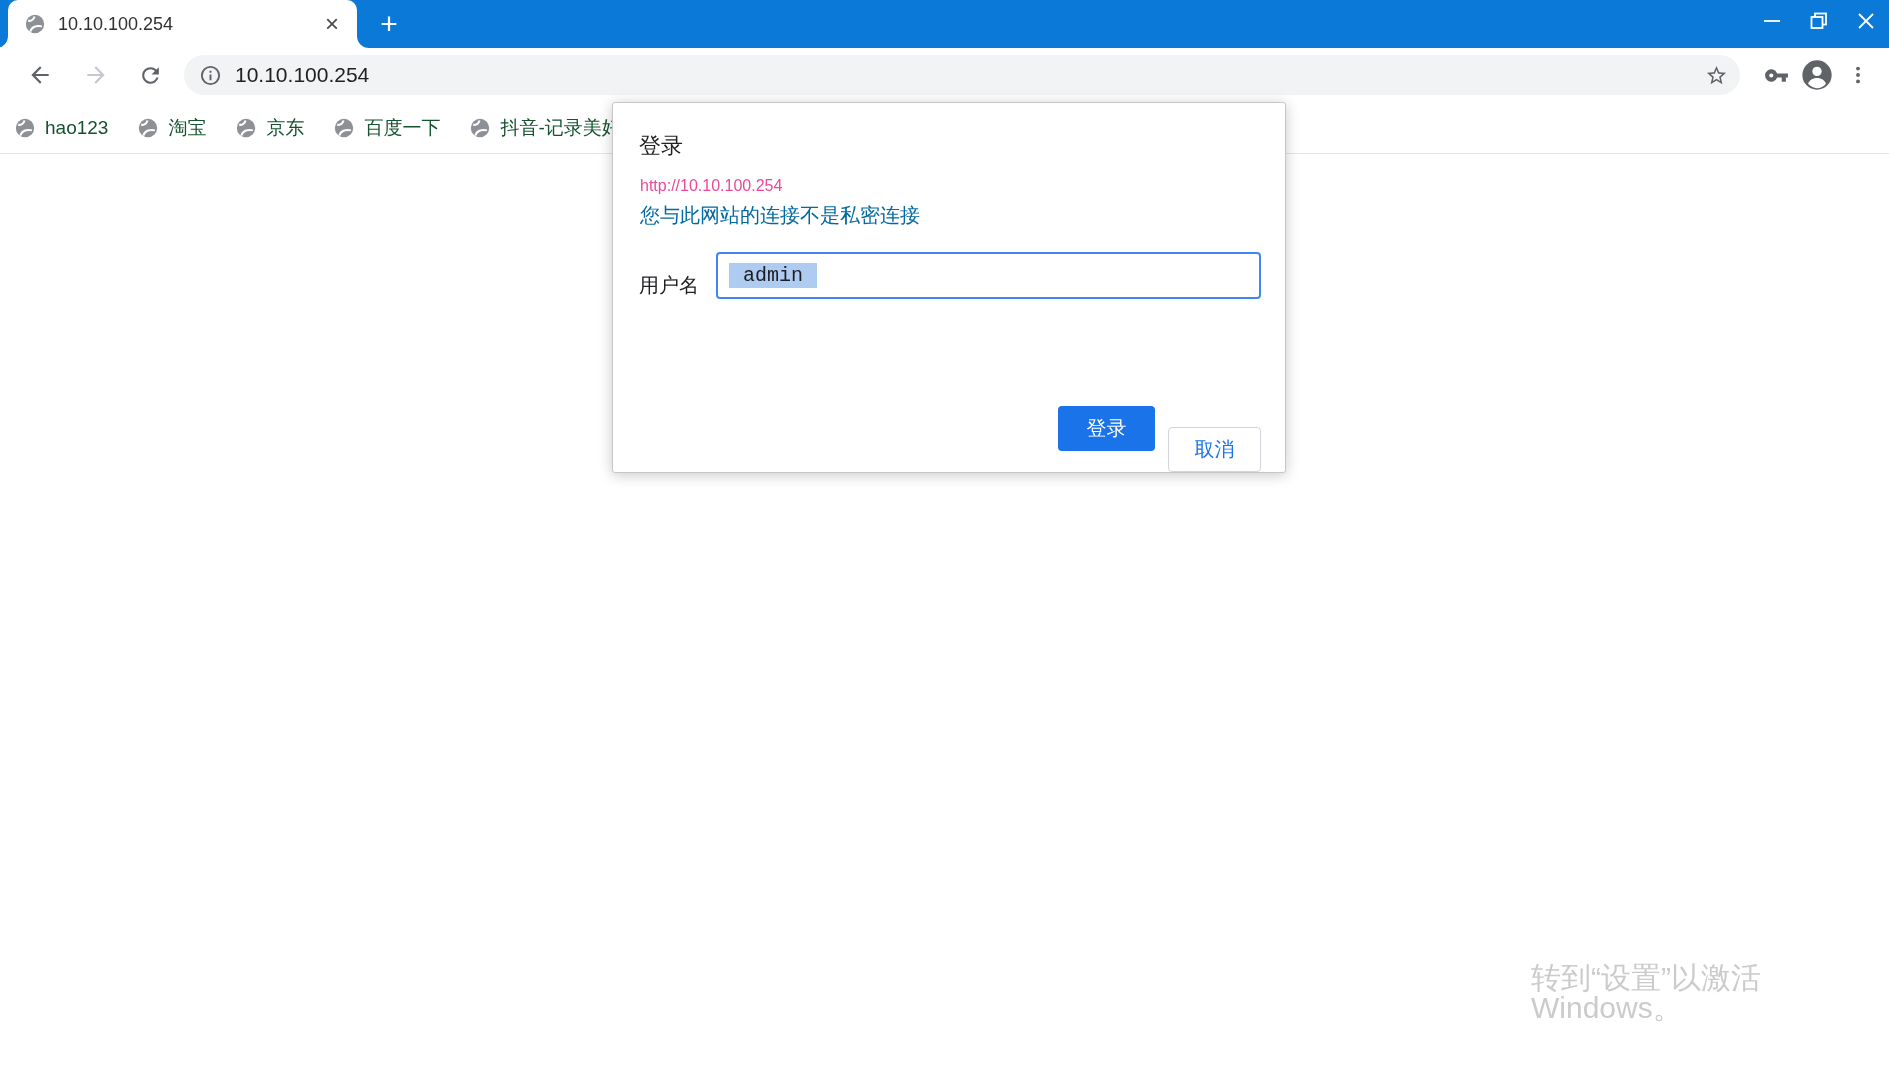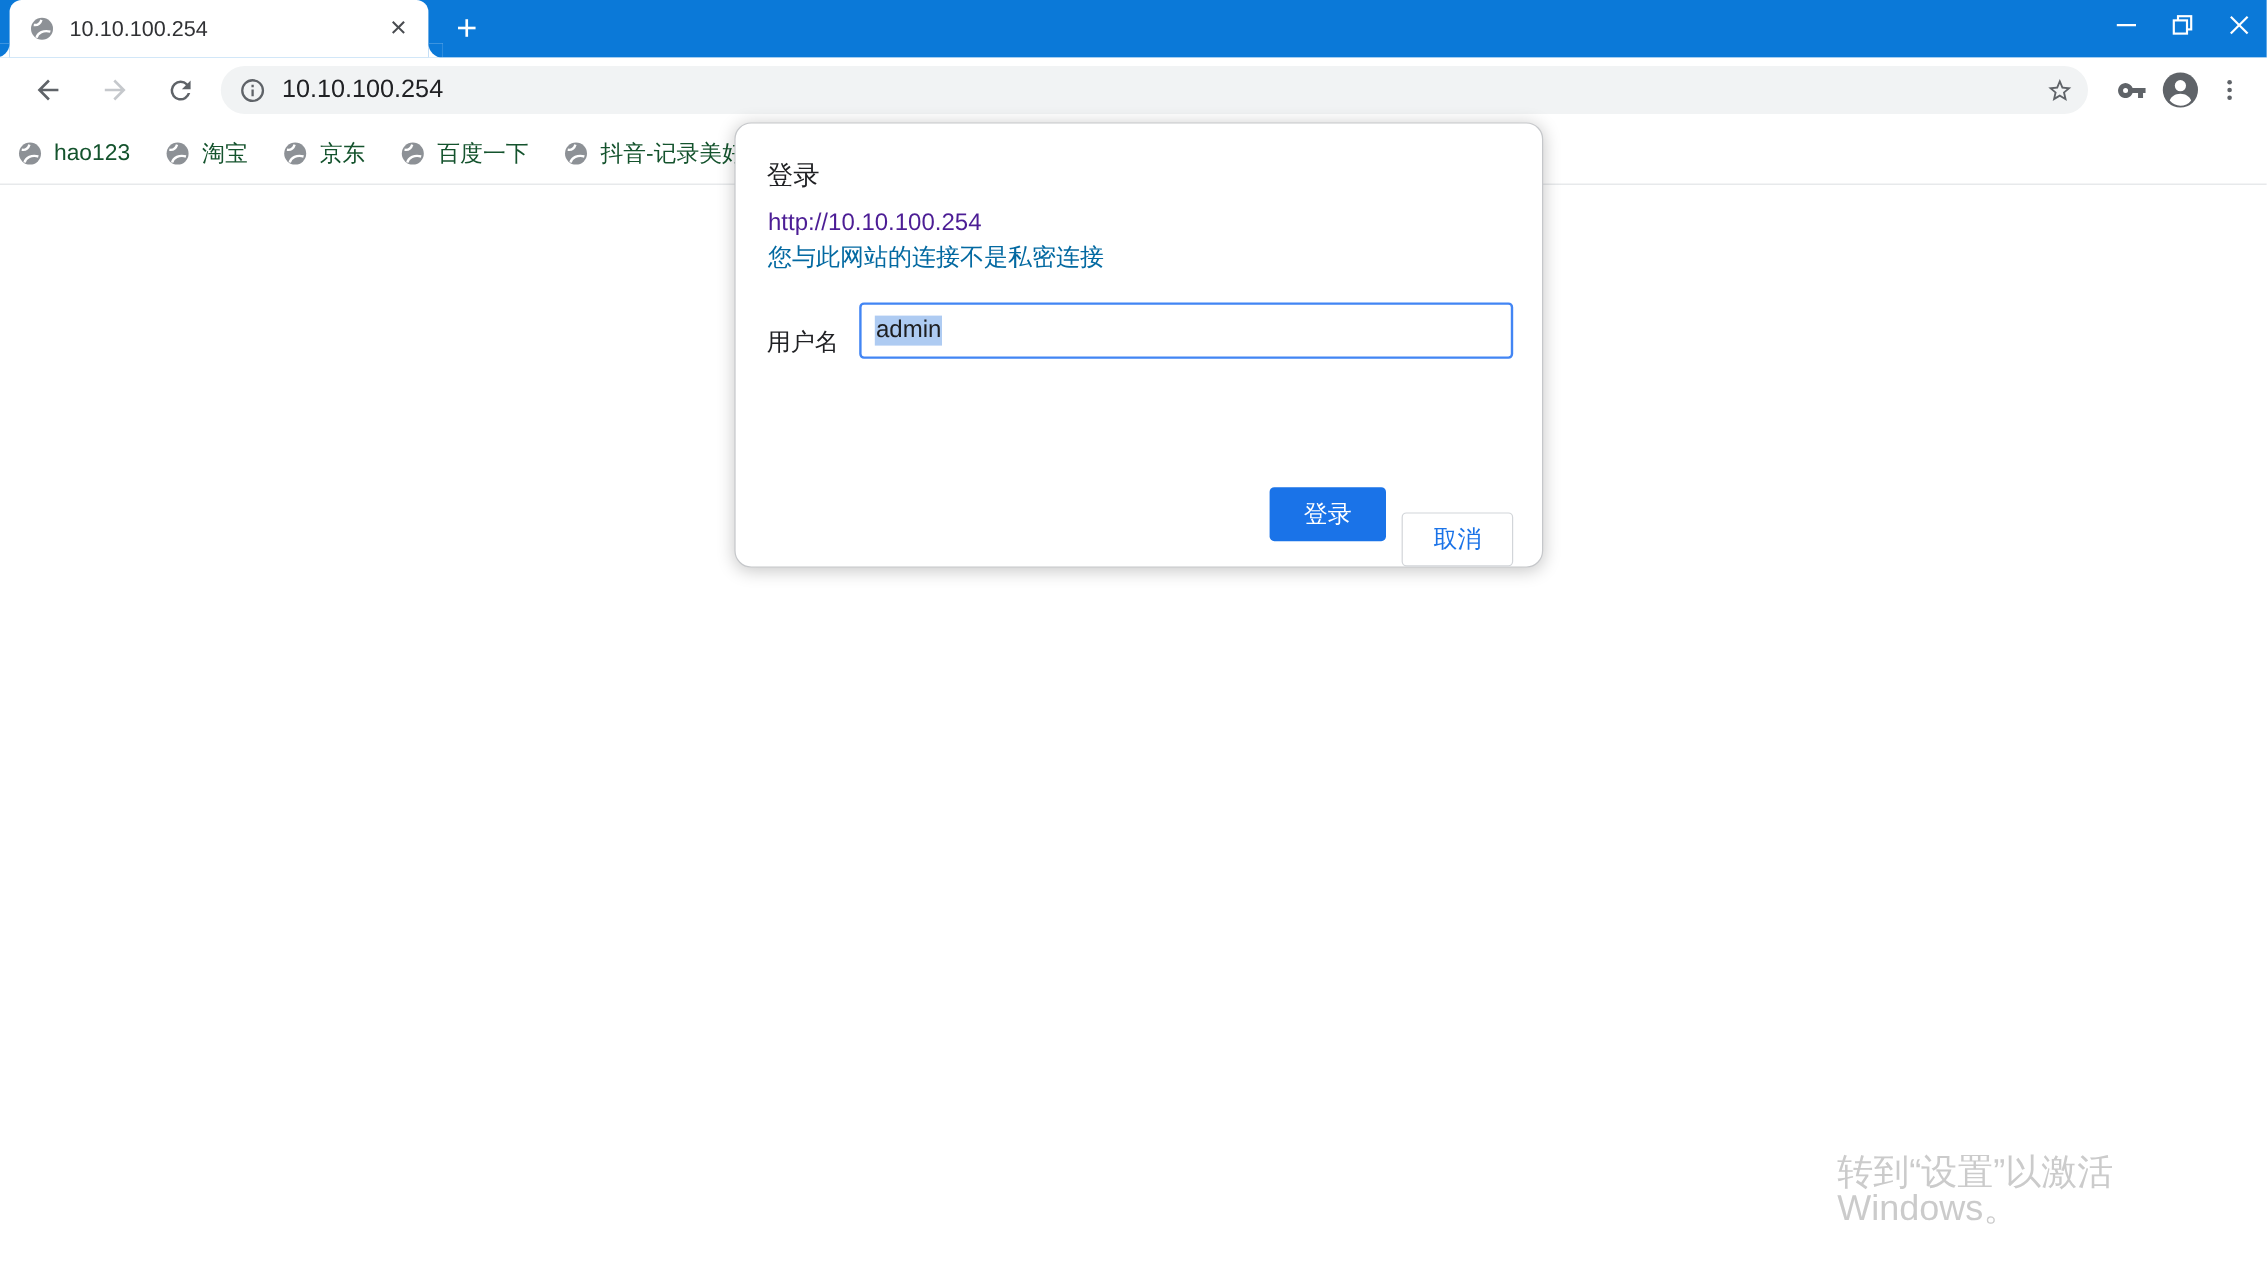--- a/index.html
+++ b/index.html
@@ -43,32 +43,32 @@
   
   .bookmarks-bar { position:absolute; left:0; top:102px; width:100%; height:52px; background:#fff;
                    border-bottom:1px solid #e2e4e7; display:flex; align-items:center; padding-left:14px; }
   .bm-item { display:flex; align-items:center; margin-right:29px; white-space:nowrap; }
   .bm-item .bm-label { margin-left:9px; font-size:19px; color:#14532d; }
 
   .content { position:absolute; left:0; top:155px; width:100%; height:914px; background:#fff; }
 
   
   .dialog { position:absolute; left:612px; top:102px; width:674px; height:371px; background:#fff;
-            border:1px solid #c5c7ca; border-radius:14px; box-shadow:0 2px 14px rgba(0,0,0,.22); }
+            border:1px solid #c5c7ca; border-radius:3px; box-shadow:0 2px 14px rgba(0,0,0,.22); }
   .dlg-title  { position:absolute; left:26px; top:30px; font-size:22px; line-height:26px; color:#202124; }
-  .dlg-origin { position:absolute; left:27px; top:70px; font-size:20px; line-height:26px; color:#4c1d95; }
+  .dlg-origin { position:absolute; left:27px; top:70px; font-size:16px; line-height:26px; color:#ec4899; }
   .dlg-warn   { position:absolute; left:27px; top:99px; font-size:20px; line-height:26px; color:#0369a1; }
   .dlg-row { position:absolute; left:26px; right:24px; display:flex; align-items:flex-end; }
   .dlg-row.user { top:149px; height:47px; }
   .dlg-row.pass { top:217px; height:45px; }
   .dlg-label { width:77px; font-size:20px; color:#202124; flex:none; }
   .dlg-input { flex:1; height:100%; border-radius:4px; display:flex; align-items:center; background:#fff; }
   .dlg-input.focused { border:2px solid #4285f4; padding-left:11px; }
   .dlg-input.plain   { border:1px solid #c9ccd0; padding-left:13px; }
-  .sel-text { font-size:20px; color:#1d1e20; background:#aecbf2; padding:1px 1px; }
+  .sel-text { font-size:20px; color:#1d1e20; background:#aecbf2; padding:1px 14px;font-family:Liberation Mono, monospace; }
   .pw-dots { font-size:21px; letter-spacing:2px; color:#101011; line-height:1; padding-top:2px; }
   .dlg-btns { position:absolute; right:24px; top:303px; display:flex; }
   .btn { height:45px; border-radius:4px; font-size:20px; display:flex; align-items:center;
          justify-content:center; }
   .btn.primary { width:97px; background:#1a73e8; color:#fff; }
   .btn.secondary { width:93px; background:#fff; color:#1a73e8; border:1px solid #d2d5d9; margin-left:13px;margin-top:21px; }
 
   
   .watermark { position:absolute; left:1531px; top:960px; }
   .wm1 { font-size:31px; color:#c6c6c6; line-height:38px; }

